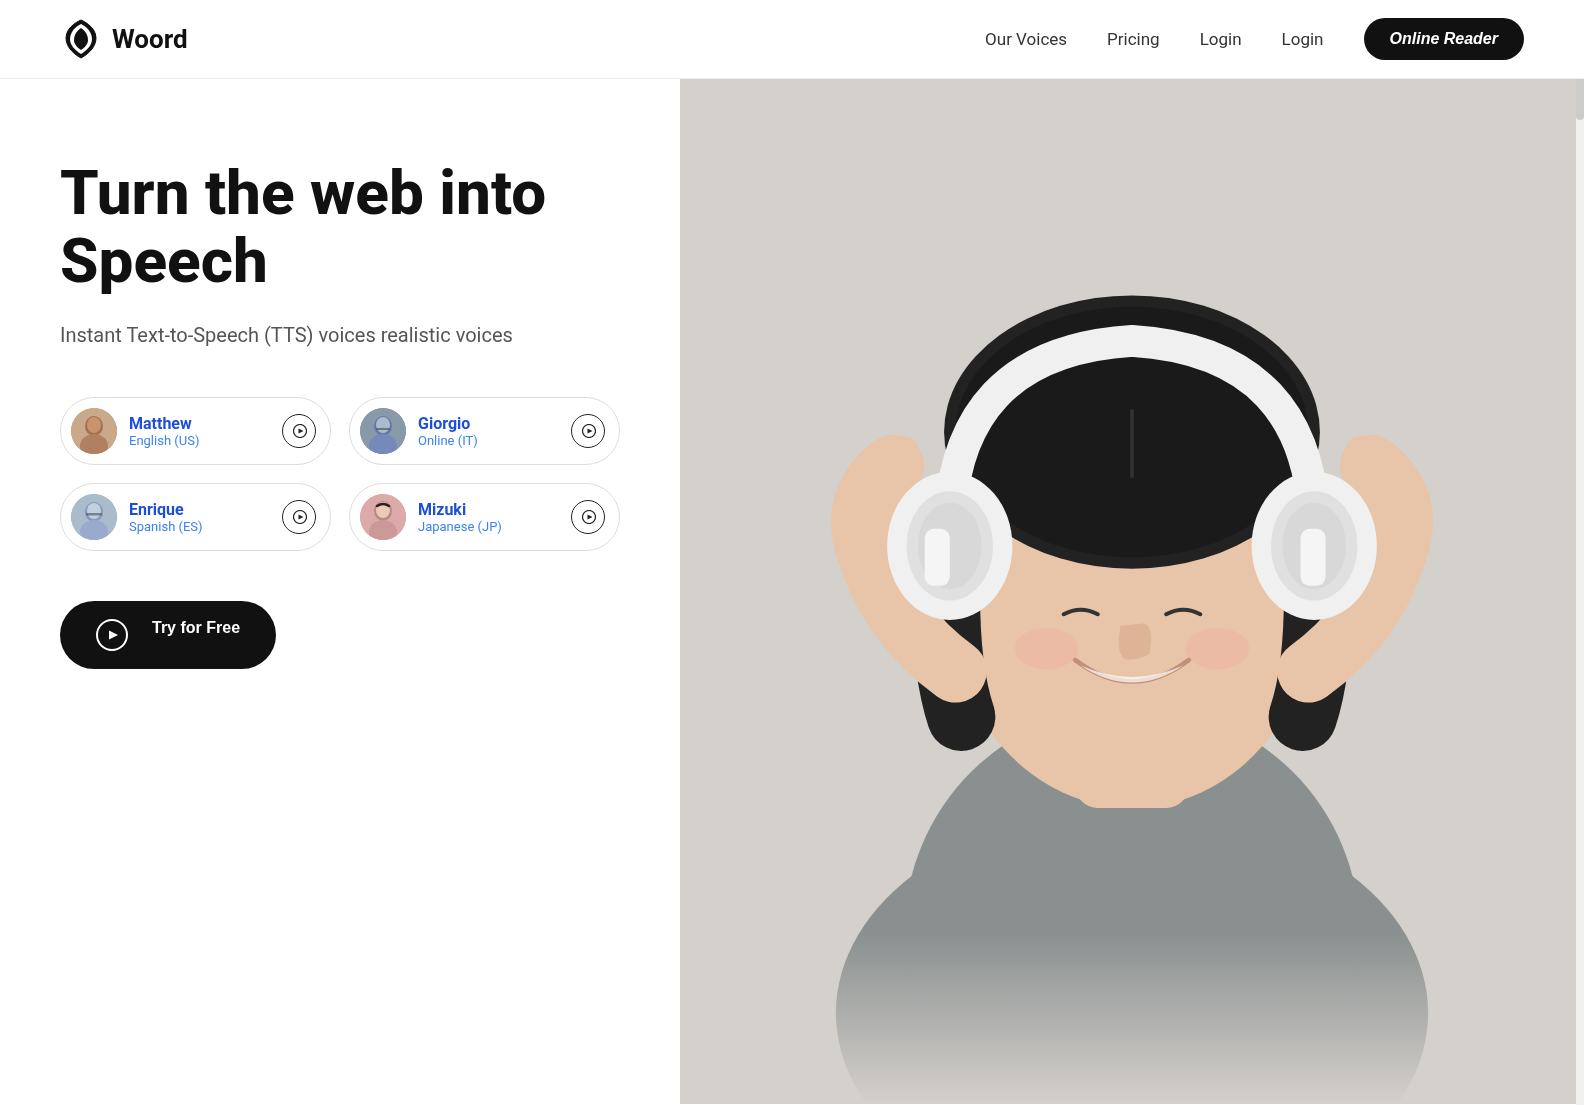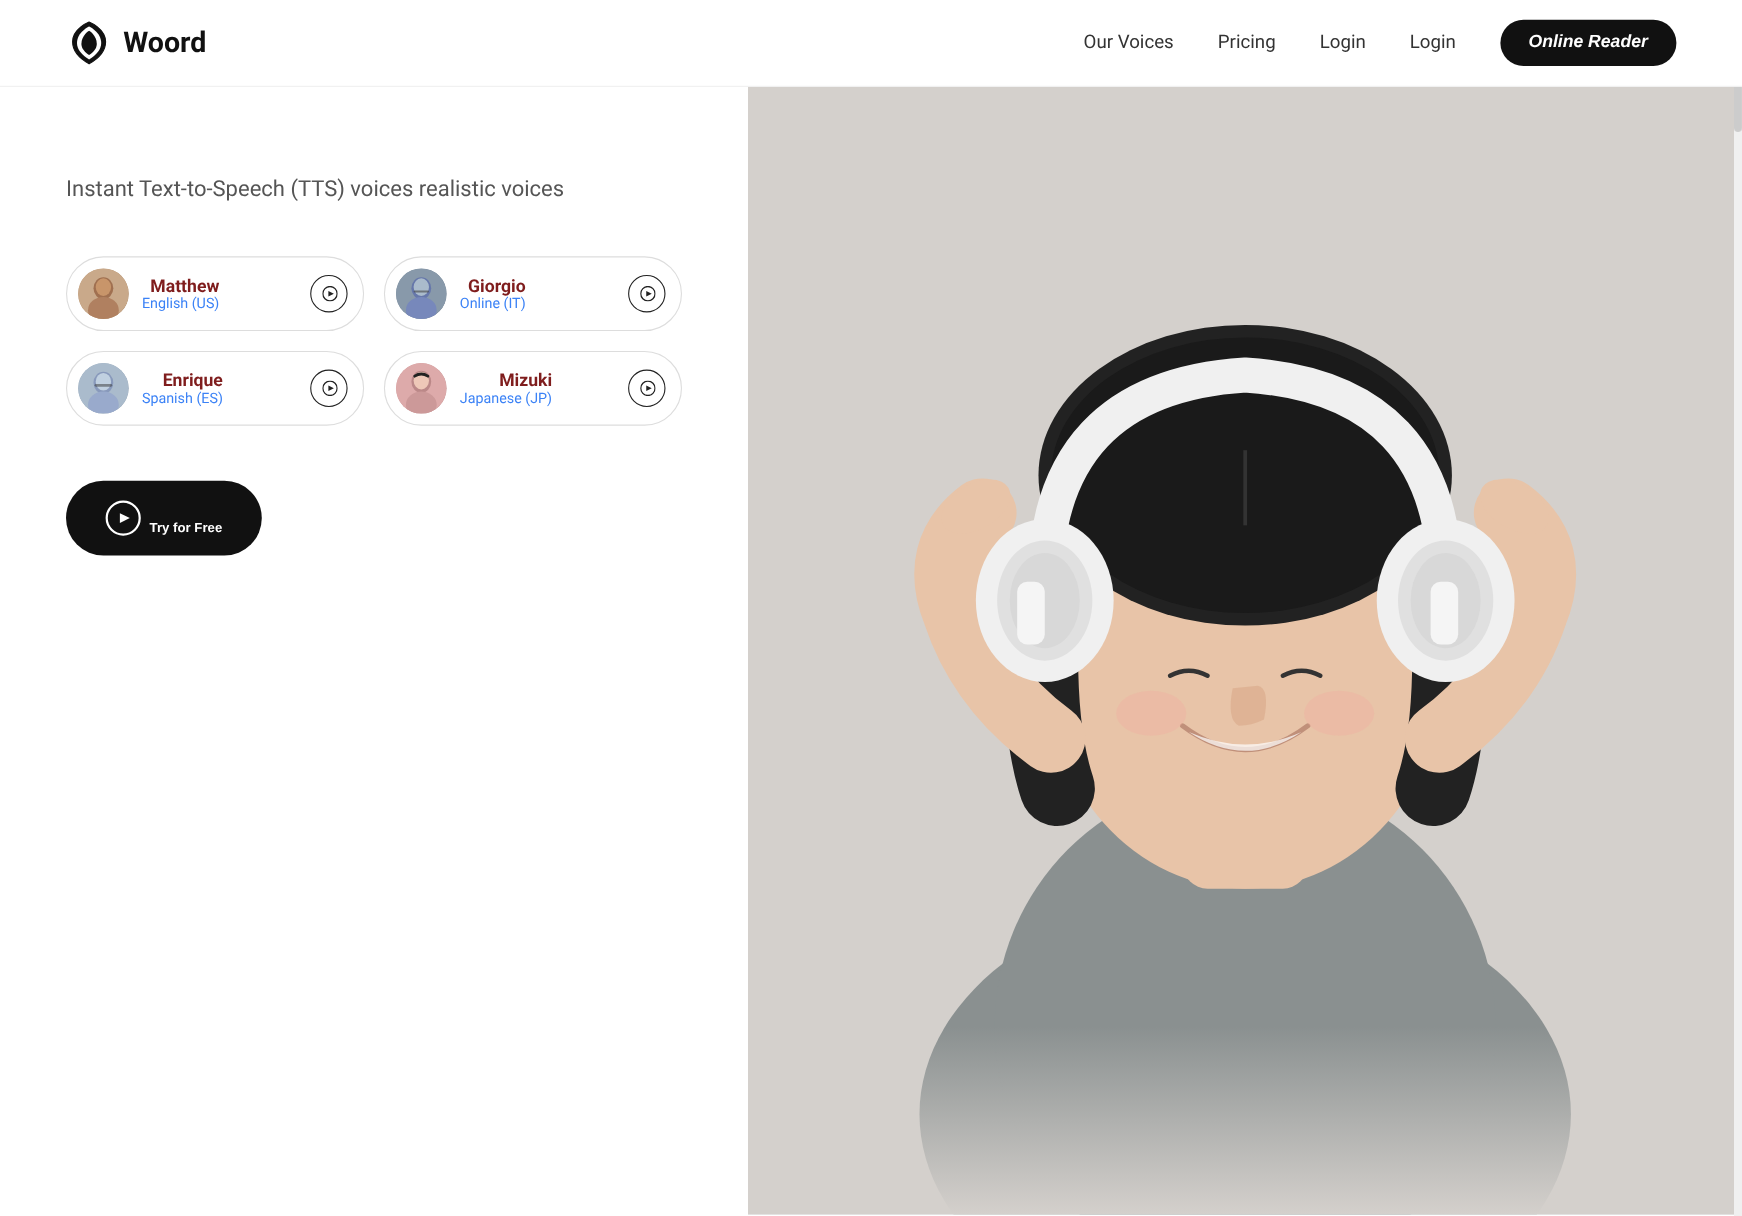--- a/index.html
+++ b/index.html
@@ -157,22 +157,21 @@
     }
 
     .voice-text {
       display: flex;
       flex-direction: column;
     }
 
     .voice-name {
       font-size: 16px;
       font-weight: 700;
-      color: #7f1d1d;
-      text-align: right;
+      color: #1d4ed8;
     }
 
     .voice-lang {
       font-size: 13px;
       color: #3b82f6;
     }
 
     .play-btn {
       width: 34px;
       height: 34px;
@@ -188,28 +187,28 @@
 
     .play-btn svg {
       width: 14px;
       height: 14px;
       margin-left: 2px;
     }
 
     
     .try-free-btn {
       display: inline-flex;
-      align-items: flex-end;
-      gap: 8px;
+      align-items: flex-start;
+      gap: 24px;
       background: #111;
       color: #fff;
       border: none;
       border-radius: 50px;
       padding: 18px 36px;
-      font-size: 12px;
+      font-size: 16px;
       font-weight: 600;
       cursor: pointer;
       width: fit-content;
     }
 
     .try-free-btn .play-circle {
       width: 32px;
       height: 32px;
       border-radius: 50%;
       border: 2px solid #fff;
@@ -295,20 +294,24 @@
     <a class="nav-link">Pricing</a>
     <a class="nav-link">Login</a>
     <a class="nav-link">Login</a>
     <button class="online-reader-btn">Online Reader</button>
   </nav>
 </header>
 
 <div class="main-container">
 
   <div class="left-panel">
+    <h1 class="hero-title">
+      <span>Turn the web into</span><br>
+      <span>Speech</span>
+    </h1>
     <p class="hero-subtitle">Instant Text-to-Speech (TTS) voices realistic voices</p>
 
     <div class="voices-grid">
 
       <div class="voice-card">
         <div class="voice-info">
           <div class="voice-avatar avatar-matthew">
             <svg width="46" height="46" viewBox="0 0 46 46" xmlns="http://www.w3.org/2000/svg">
               <rect width="46" height="46" fill="#c9a98a" rx="23"></rect>
               <ellipse cx="23" cy="18" rx="9" ry="10" fill="#a07050"></ellipse>

